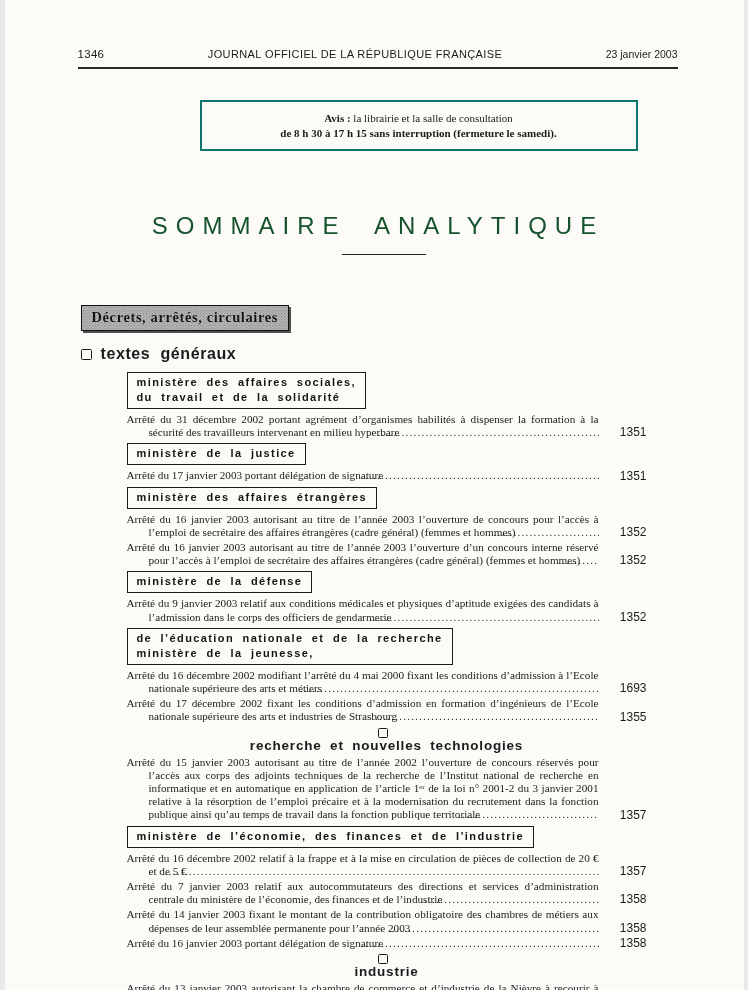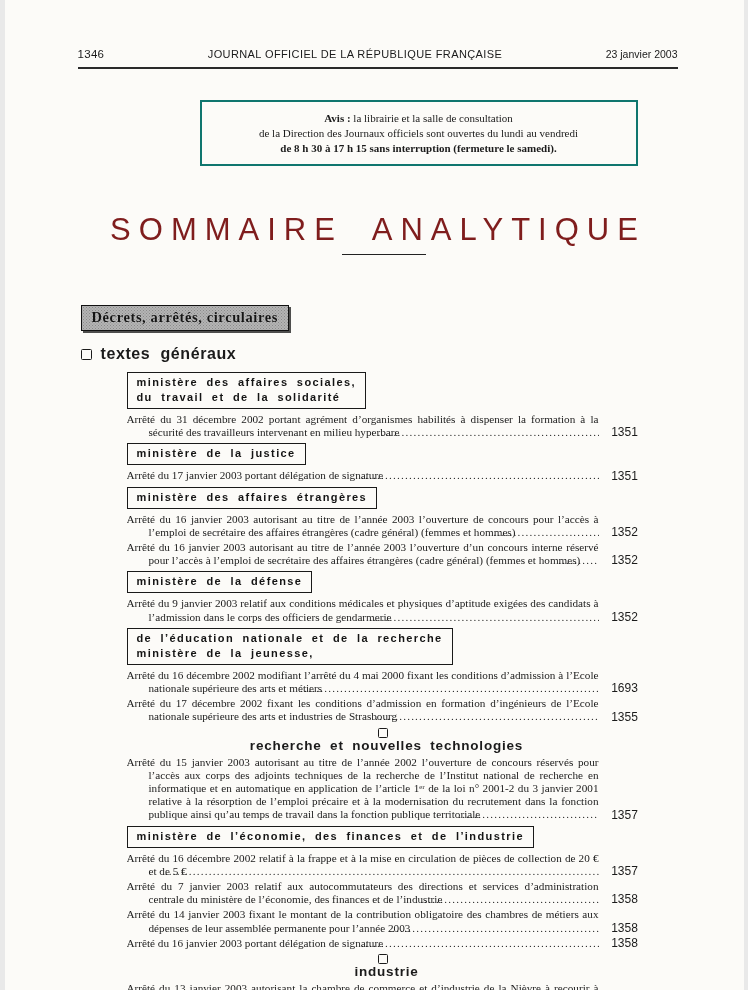--- a/index.html
+++ b/index.html
@@ -22,21 +22,21 @@
   .notice{
     position:absolute;top:100px;left:159px;width:414px;
     border:2px solid #0f766e;padding:9px 10px 8px;
     text-align:center;font-size:11px;line-height:15px;margin-left:36px;
   }
   .notice b{font-weight:bold;}
   
   .main-title{
     position:absolute;top:212px;left:0;width:100%;
     text-align:center;font-family:"Liberation Sans", sans-serif;
-    font-size:31px;letter-spacing:8px;word-spacing:14px;color:#7f1d1d;
+    font-size:24px;letter-spacing:8px;word-spacing:14px;color:#14532d;
     text-indent:8px;
   }
   .title-rule{position:absolute;top:254px;left:337px;width:84px;border-top:1.5px solid #222;}
   
   .banner{
     position:absolute;top:305px;left:76px;
     display:inline-block;padding:3px 10px 4px;
     border:1px solid #111;box-shadow:2px 2px 0 rgba(20,20,20,.75);
     background-color:#b4b4b4;
     background-image:radial-gradient(#8a8a8a 22%, transparent 23%),radial-gradient(#8a8a8a 22%, transparent 23%);
@@ -74,40 +74,39 @@
   .entry-body{
     flex:1 1 auto;overflow:hidden;text-align:justify;
     font-size:11.2px;line-height:13.2px;
     padding-left:22px;text-indent:-22px;
   }
   .leader{display:inline-block;width:0;white-space:nowrap;letter-spacing:1.2px;}
   .leader::after{
     content:"..........................................................................................................................................................................................................";
   }
   .entry-page{
-    flex:0 0 44px;text-align:center;align-self:flex-end;
+    flex:0 0 44px;text-align:right;align-self:flex-end;
     font-family:"Liberation Sans", sans-serif;font-size:12px;line-height:13px;
     padding-left:4px;
   }
 </style>
 </head>
 <body>
 
 <div class="page">
 
   <div class="header-row">
     <span class="header-page">1346</span>
     <span class="header-title">JOURNAL OFFICIEL DE LA RÉPUBLIQUE FRANÇAISE</span>
     <span class="header-date">23 janvier 2003</span>
   </div>
   <div class="header-rule"></div>
 
   <div class="notice">
     <div><b>Avis :</b><span> la librairie et la salle de consultation</span></div>
-    <div>de la Direction des Journaux officiels sont ouvertes du lundi au vendredi</div>
     <div><b>de 8 h 30 à 17 h 15 sans interruption (fermeture le samedi).</b></div>
   </div>
 
   <div class="main-title">SOMMAIRE ANALYTIQUE</div>
   <div class="title-rule"></div>
 
   <div class="banner">Décrets, arrêtés, circulaires</div>
 
   <div class="top-subsection">
     <span class="sq"></span>

